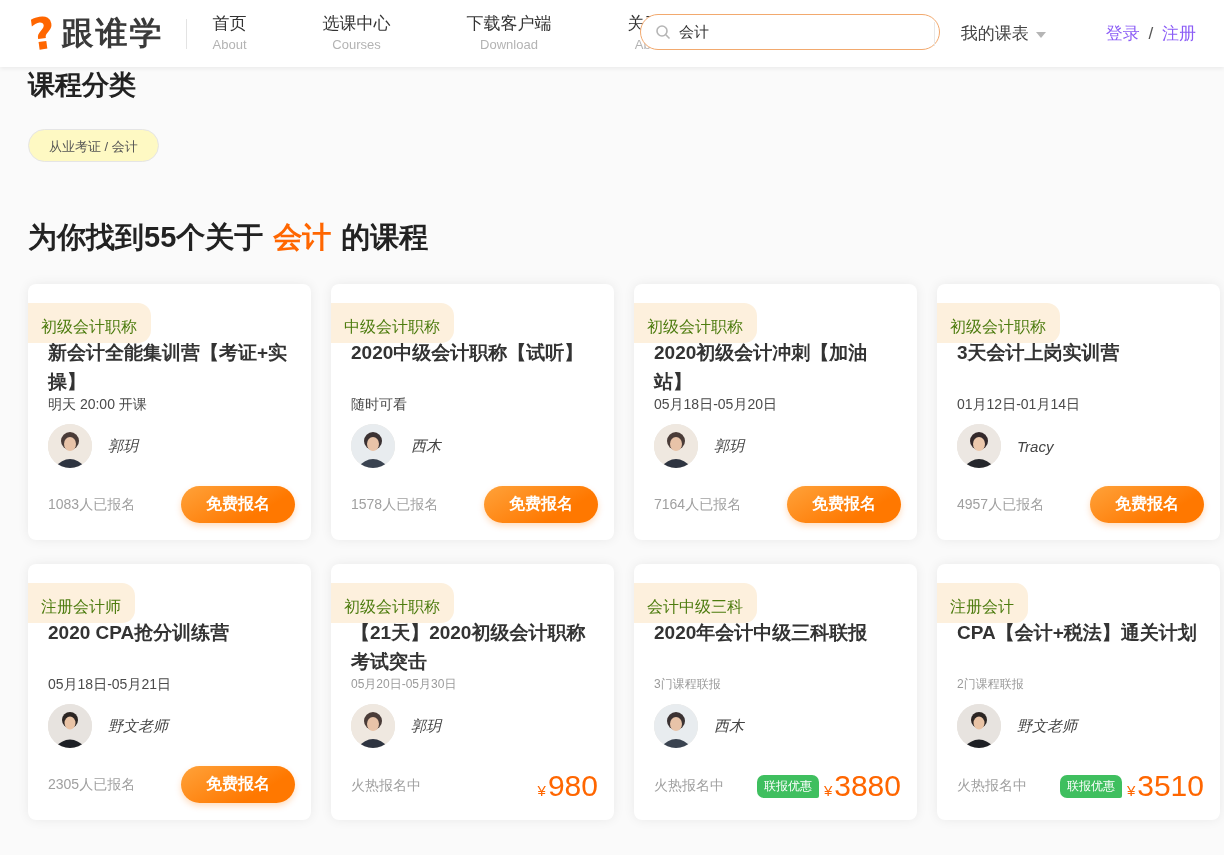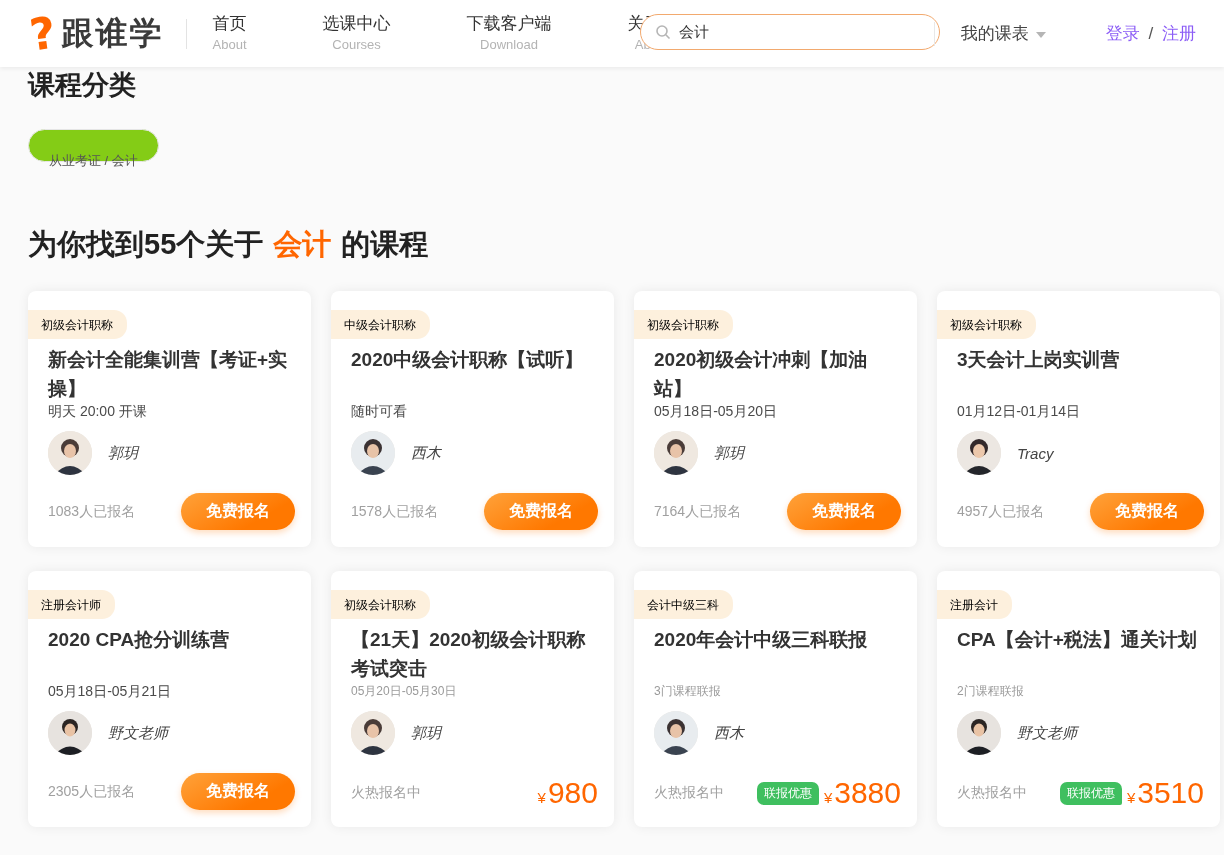--- a/index.html
+++ b/index.html
@@ -31,32 +31,32 @@
   .caret { width:0; height:0; border-left:5px solid transparent; border-right:5px solid transparent;
     border-top:6px solid #b5b5b5; margin-left:7px; margin-top:3px; }
   .auth { margin-left:60px; font-size:17px; }
   .auth a { color:#8b5cf6; text-decoration:none; cursor:pointer;text-align:center; }
   .auth .slash { color:#555; margin:0 4px; }
 
   
   .content { padding:0 0 0 28px; }
   .section-title { font-size:27px; font-weight:800; color:#222; }
   .breadcrumb-pill { display:inline-block; margin-top:26px; height:33px; line-height:31px;
-    padding:15px 20px; border:1px solid #e5e5e5; border-radius:17px; background:#84cc16;
+    padding:1px 20px; border:1px solid #e5e5e5; border-radius:17px; background:#fef9c3;
     font-size:13px; color:#555; cursor:pointer; }
   .results-title { margin-top:56px; font-size:29px; font-weight:800; color:#222; }
   .results-title .kw { color:#ff6600; margin:0 10px; }
 
   
   .grid { margin-top:26px; width:1192px; display:grid;
     grid-template-columns:repeat(4,283px); grid-auto-rows:256px; gap:24px 20px; }
   .card { position:relative; background:#fff; border-radius:8px;
     box-shadow:0 0 12px rgba(0,0,0,0.07); cursor:pointer; }
-  .tag { position:absolute; left:0; top:19px; padding:7px 14px 5px 13px;
-    background:#fdf0dd; color:#000000; font-size:12px; border-radius:0 13px 13px 0; }
+  .tag { position:absolute; left:0; top:19px; padding:14px 14px 5px 13px;
+    background:#fdf0dd; color:#4d7c0f; font-size:16px; border-radius:0 13px 13px 0; }
   .card-title { margin:54px 20px 0; font-size:19px; line-height:29px; font-weight:700; color:#333; }
   .meta { position:absolute; left:20px; top:112px; }
   .meta-dark { font-size:14px; color:#4a4a4a; }
   .meta-light { font-size:12px; color:#9a9a9a; }
   .teacher { position:absolute; left:20px; top:140px; display:flex; align-items:center; }
   .avatar { width:44px; height:44px; border-radius:50%; overflow:hidden; background:#e9e4de;
     flex:0 0 auto; }
   .teacher-name { margin-left:16px; font-size:15px; color:#444;font-style:italic; }
   .card-bottom { position:absolute; left:20px; right:16px; bottom:17px;
     display:flex; align-items:center; justify-content:space-between; }

